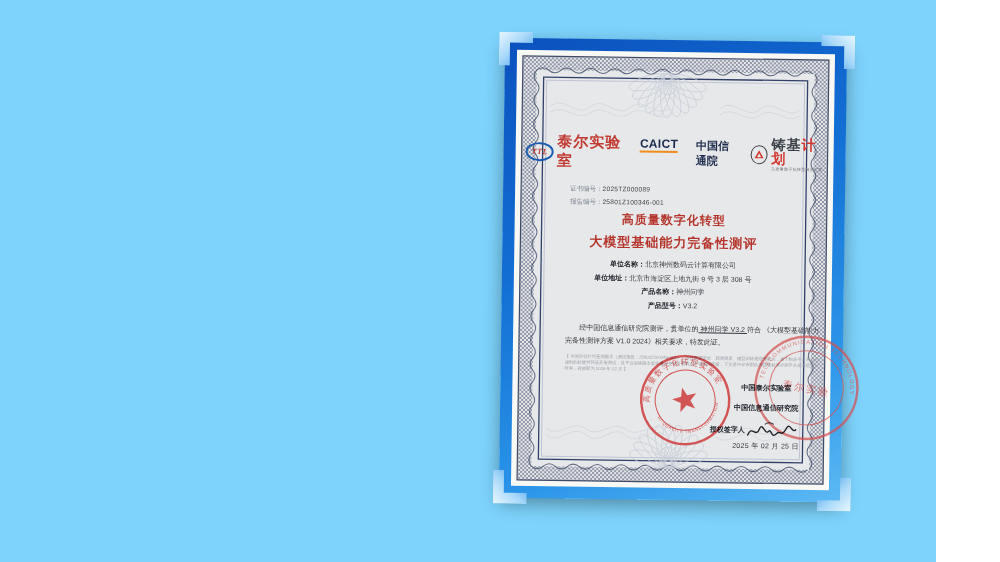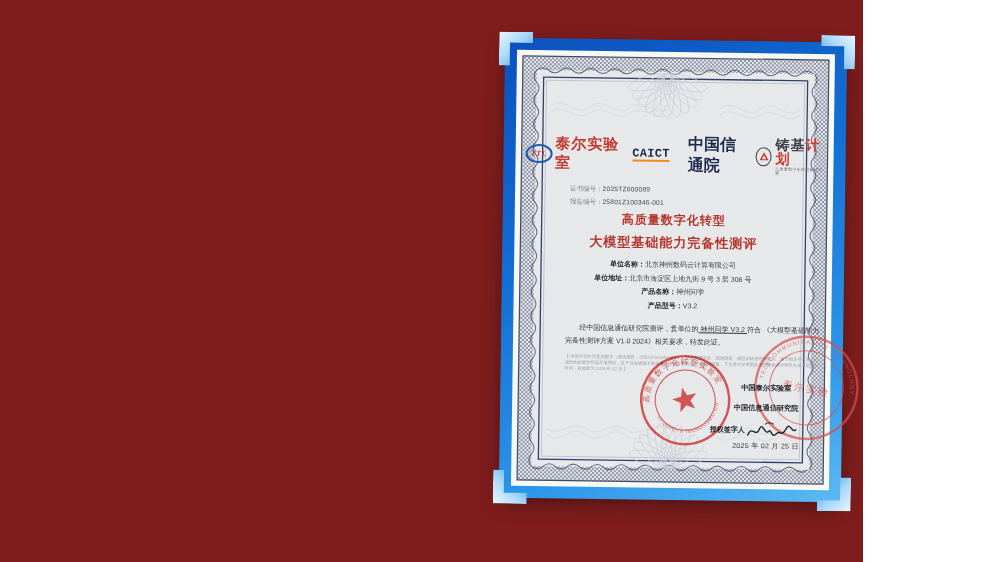--- a/index.html
+++ b/index.html
@@ -1,40 +1,40 @@
 <!DOCTYPE html>
 <html><head>
 <meta charset="utf-8">
 <style>
   html,body{margin:0;padding:0;}
   body{width:1000px;height:562px;overflow:hidden;font-family:"Liberation Sans",sans-serif;}
-  .stage{position:relative;width:863px;height:562px;background:#7f1d1d;}
+  .stage{position:relative;width:936px;height:562px;background:#7dd3fc;}
 
   
   .cert-wrap{position:absolute;left:494px;top:32px;width:358px;height:476px;transform:rotate(0.8deg);}
   .frame{position:absolute;inset:8px;background:linear-gradient(155deg,#0b51bd 0%,#136fd4 40%,#2b95e9 75%,#5cb9f3 100%);box-shadow:0 6px 18px rgba(0,0,0,.35);}
   .corner{position:absolute;width:34px;height:34px;background:linear-gradient(135deg,#eaf7ff 0%,#a7d8f9 45%,#2f8fe6 100%);z-index:9;}
   .corner.tl{left:2px;top:2px;clip-path:polygon(0 0,100% 0,100% 32%,32% 32%,32% 100%,0 100%);}
   .corner.tr{right:0px;top:1px;clip-path:polygon(0 0,100% 0,100% 100%,68% 100%,68% 32%,0 32%);background:linear-gradient(225deg,#eaf7ff 0%,#a7d8f9 45%,#2f8fe6 100%);}
   .corner.bl{left:2px;bottom:2px;clip-path:polygon(0 0,32% 0,32% 68%,100% 68%,100% 100%,0 100%);background:linear-gradient(45deg,#eaf7ff 0%,#a7d8f9 45%,#2f8fe6 100%);}
   .corner.br{right:-2px;bottom:-1px;clip-path:polygon(68% 0,100% 0,100% 100%,0 100%,0 68%,68% 68%);background:linear-gradient(315deg,#eaf7ff 0%,#a7d8f9 45%,#2f8fe6 100%);}
 
   .paper{position:absolute;inset:20px;background:#f8f8f5;}
   .paper svg.deco{position:absolute;left:0;top:0;z-index:0;}
   .content{position:absolute;inset:0;z-index:2;}
 
   
   .logo-row{position:absolute;left:10px;right:10px;top:82px;display:flex;justify-content:center;align-items:center;gap:13px;}
   .ttl-logo{display:flex;align-items:center;gap:3px;}
   .ttl-oval{width:28px;height:15px;border:2px solid #1a5bb0;border-radius:50%;display:flex;align-items:center;justify-content:center;}
   .ttl-abbr{color:#c23b33;font-size:8px;font-weight:700;font-style:italic;font-family:"Liberation Serif",serif;letter-spacing:.5px;}
   .ttl-name{color:#c23b33;font-size:15px;font-weight:700;font-family:Liberation Serif, serif;letter-spacing:1px;}
-  .caict-logo{display:flex;align-items:center;font-family:Liberation Mono, monospace;}
+  .caict-logo{display:flex;align-items:flex-start;}
   .caict-abbr{color:#1c2b4d;font-size:12px;font-weight:800;letter-spacing:.3px;border-bottom:2px solid #f08c1e;line-height:1.05;}
-  .caict-name{color:#1c2b4d;font-size:16px;font-weight:700;margin-left:18px;}
+  .caict-name{color:#1c2b4d;font-size:11px;font-weight:700;margin-left:18px;}
   .zhuji-logo{display:flex;align-items:center;gap:4px;}
   .zhuji-circle{width:17px;height:17px;border:1.6px solid #3e434b;border-radius:50%;display:flex;align-items:center;justify-content:center;}
   .zhuji-text{display:flex;flex-direction:column;line-height:1;}
   .zhuji-words{font-size:14px;font-weight:800;letter-spacing:1px;}
   .zhuji-dark{color:#3c4148;}
   .zhuji-red{color:#d0392f;}
   .zhuji-tagline{font-size:3.9px;color:#6a6f77;letter-spacing:.4px;margin-top:2px;}
 
   
   .numbers{position:absolute;left:55px;top:132px;font-size:6.5px;line-height:12.5px;}

